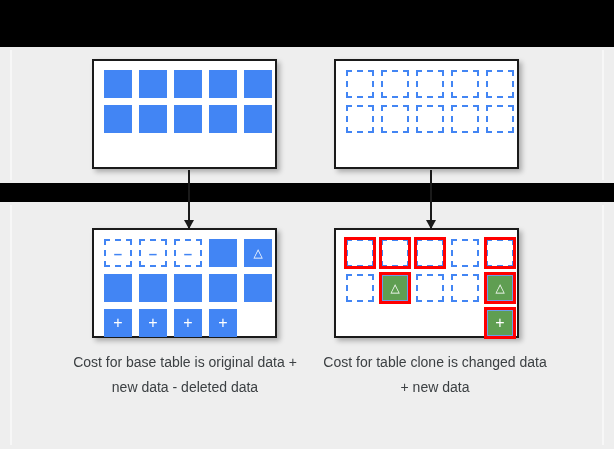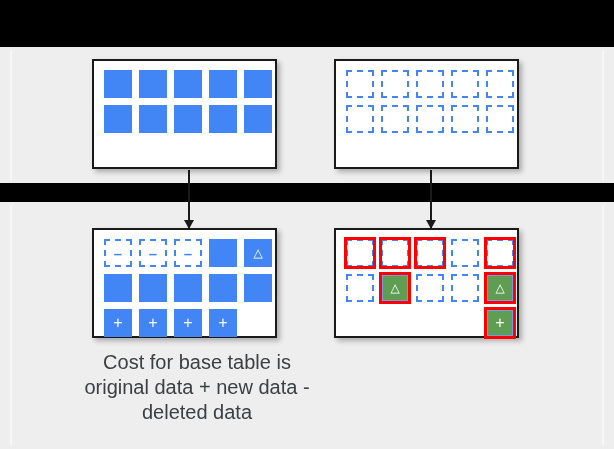--- a/index.html
+++ b/index.html
@@ -96,24 +96,23 @@
     border-top:9px solid #1a1a1a;
   }
   #arrow-base  { left:188px; top:170px; height:58px; }
   #arrow-clone { left:430px; top:170px; height:58px; }
 
   
   .caption {
     position:absolute;
     text-align:center;
     color:#3c4043;
-    font-size:20px;
+    font-size:14px;
     line-height:25px;
     font-family:"Liberation Sans", sans-serif;
-    margin-left:12px;
   }
   #caption-base  { left:72px;  top:350px; width:226px; }
   #caption-clone { left:322px; top:350px; width:226px; }
 </style>
 </head>
 <body>
 
 <div id="canvas">
 
   <div class="band-black" id="band-top"></div>
@@ -221,14 +220,15 @@
         <div class="cell empty"></div>
         <div class="cell empty"></div>
         <div class="cell empty"></div>
         <div class="cell green marked">
           <span class="glyph plus">+</span>
         </div>
       </div>
   </div>
 
   <div class="caption" id="caption-base">Cost for base table is original data + new data - deleted data</div>
+  <div class="caption" id="caption-clone">Cost for table clone is changed data + new data</div>
 
 </div>
 
 </body></html>

